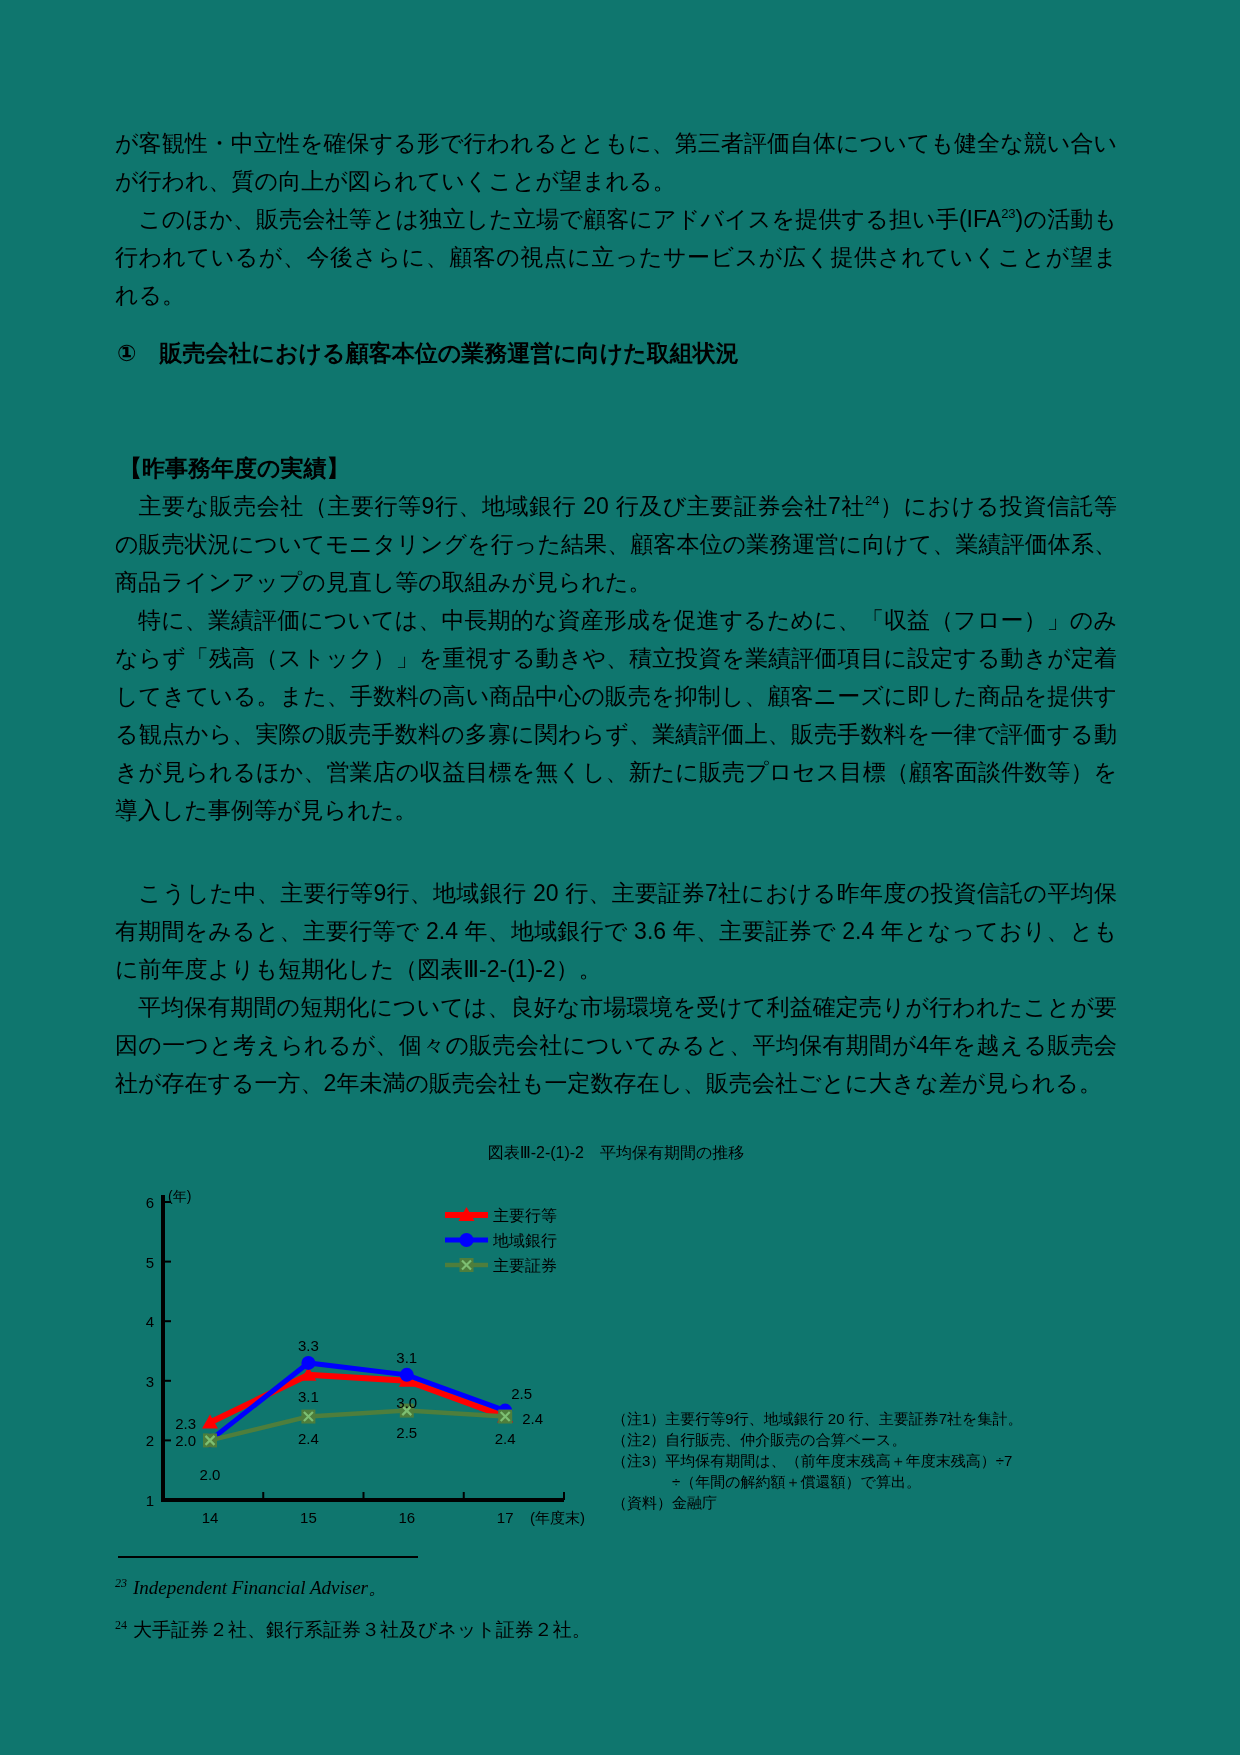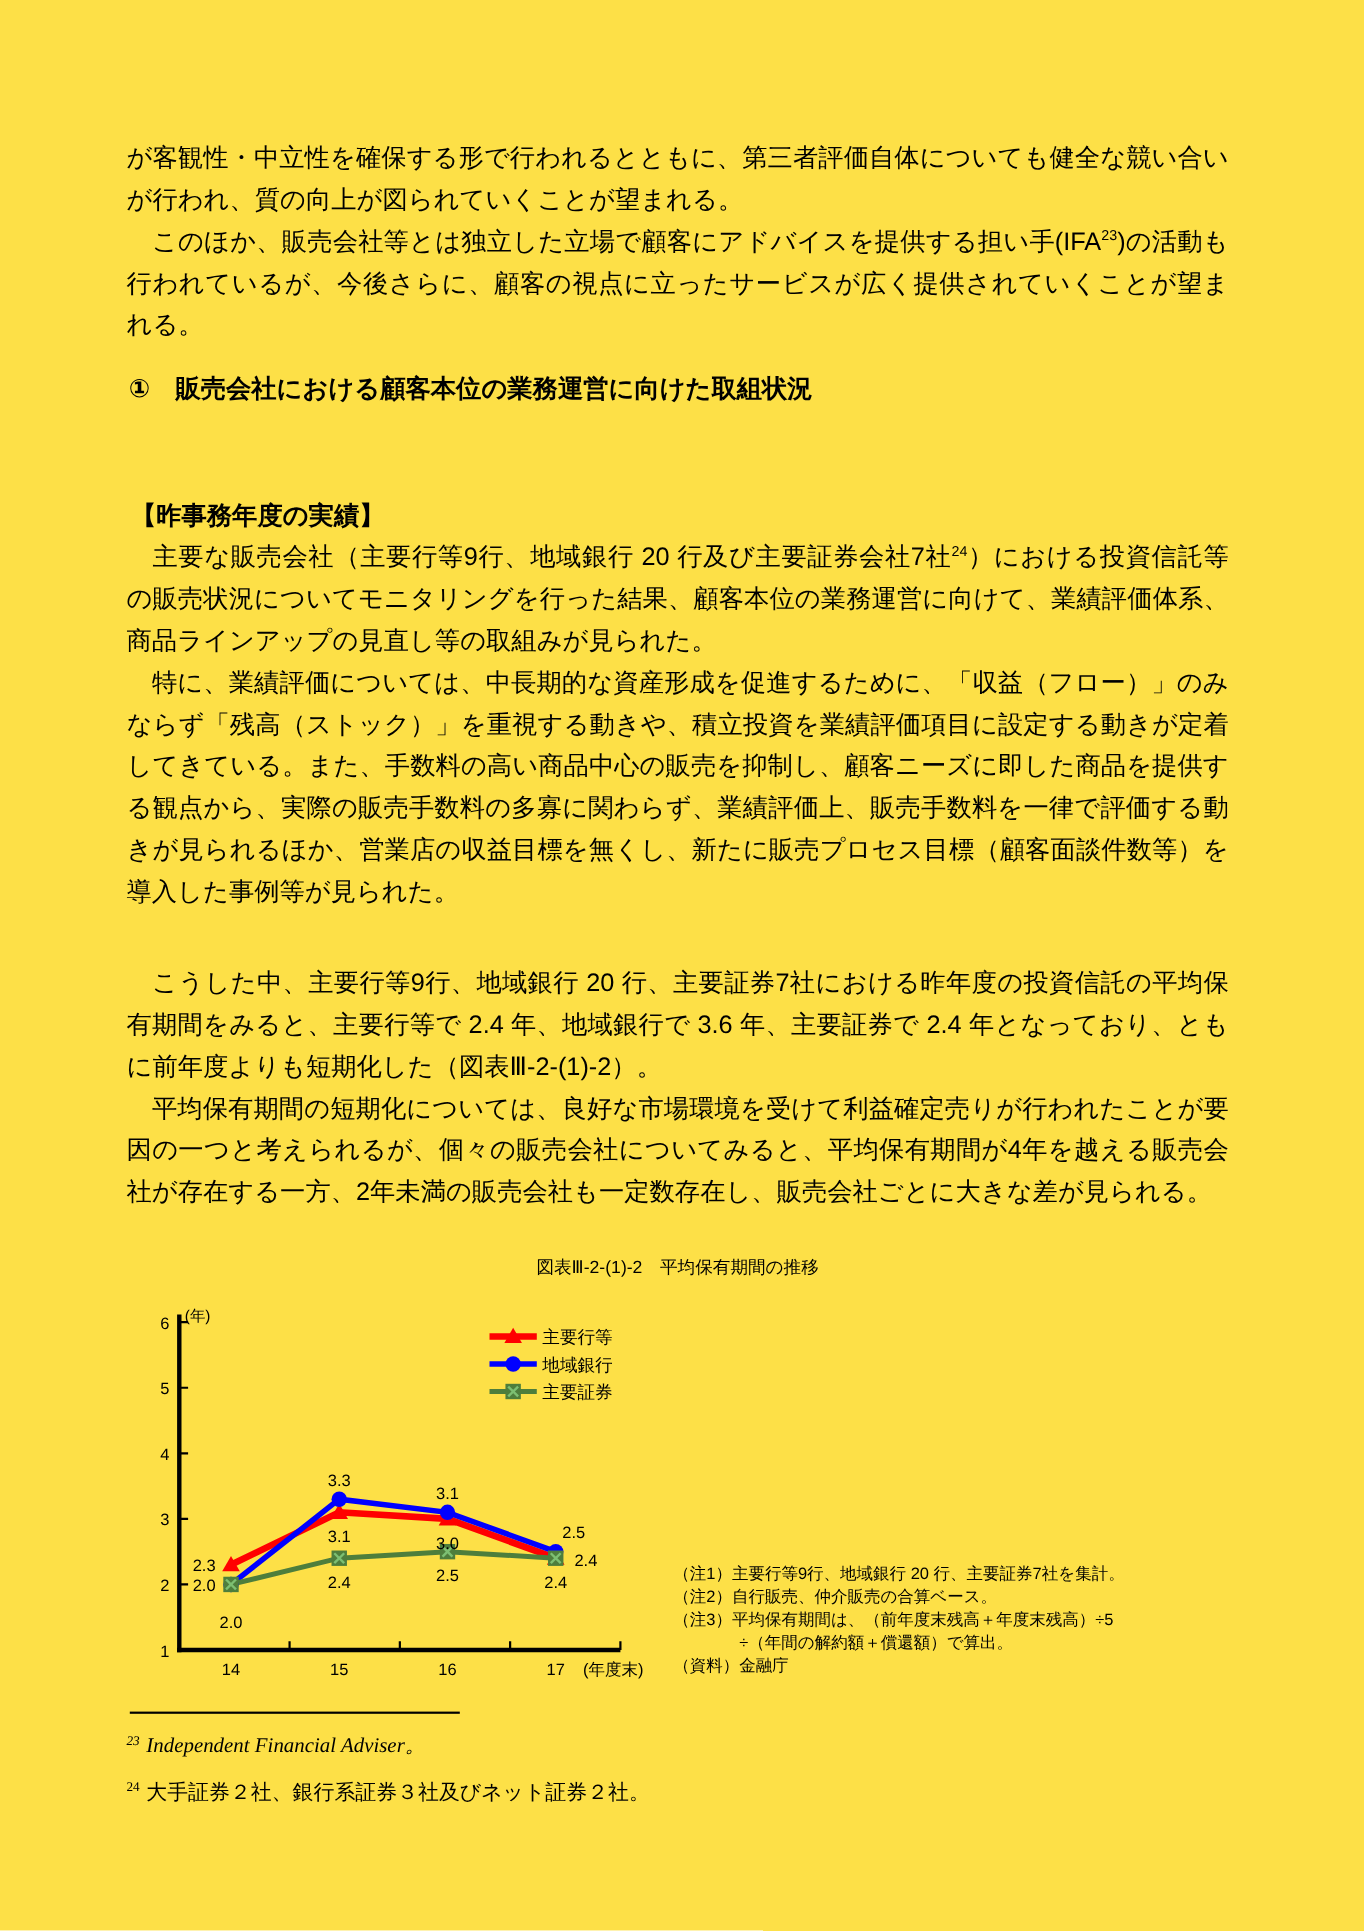--- a/index.html
+++ b/index.html
@@ -1,19 +1,19 @@
 <!DOCTYPE html>
 <html lang="ja"><head>
 <meta charset="utf-8">
 <style>
   html,body{margin:0;padding:0;background:#ffffff;}
   .page{
     position:relative;
     width:1240px;height:1755px;
-    background:#fde047;color:#000;
+    background:#0f766e;color:#000;
     font-family:"Liberation Sans","DejaVu Sans",sans-serif;
     overflow:hidden;
   }
   .body-block{
     position:absolute;left:115px;width:1002px;
     font-size:23px;line-height:38px;text-align:justify;
   }
   .body-block p{margin:0;}
   sup.fnref{font-size:13px;vertical-align:super;line-height:0;}
   .heading{
@@ -24,21 +24,21 @@
     position:absolute;left:119px;width:1000px;
     font-size:23px;font-weight:bold;line-height:32px;margin-top:40px;
   }
   .figure-title{
     position:absolute;left:115px;width:1002px;
     font-size:16px;line-height:24px;text-align:center;
   }
   .chart-wrap{position:absolute;left:110px;top:1185px;width:520px;height:350px;}
   .chart-notes{
     position:absolute;left:612px;top:1408px;width:520px;
-    font-size:15px;line-height:21px;white-space:pre;margin-top:12px;
+    font-size:15px;line-height:21px;white-space:pre;
   }
   .footnote-sep{
     position:absolute;left:118px;top:1556px;width:300px;height:0;
     border-top:2px solid #000;
   }
   .footnote{
     position:absolute;left:115px;width:900px;
     font-size:19px;line-height:28px;
     font-family:"Liberation Serif","DejaVu Serif",serif;
   }
@@ -149,21 +149,21 @@
         <circle cx="356.5" cy="55" r="7" fill="#0000ff"></circle>
         <text x="383" y="61" class="legend">地域銀行</text>
         <line x1="335" y1="80" x2="378" y2="80" stroke="#4e7e3c" stroke-width="4.5"></line>
         <rect x="349.5" y="73" width="14" height="14" fill="#4e7e3c"></rect>
         <line x1="352" y1="75.5" x2="361" y2="84.5" stroke="#7dbf72" stroke-width="2.2"></line>
         <line x1="352" y1="84.5" x2="361" y2="75.5" stroke="#7dbf72" stroke-width="2.2"></line>
         <text x="383" y="86" class="legend">主要証券</text>
       </svg>
   </div>
 
-  <div class="chart-notes" id="chart-notes"><div>（注1）主要行等9行、地域銀行 20 行、主要証券7社を集計。</div><div>（注2）自行販売、仲介販売の合算ベース。</div><div>（注3）平均保有期間は、（前年度末残高＋年度末残高）÷5</div><div>　　　　÷（年間の解約額＋償還額）で算出。</div><div>（資料）金融庁</div></div>
+  <div class="chart-notes" id="chart-notes"><div>（注1）主要行等9行、地域銀行 20 行、主要証券7社を集計。</div><div>（注2）自行販売、仲介販売の合算ベース。</div><div>（注3）平均保有期間は、（前年度末残高＋年度末残高）÷7</div><div>　　　　÷（年間の解約額＋償還額）で算出。</div><div>（資料）金融庁</div></div>
 
   <div class="footnote-sep"></div>
 
   <div class="footnote" style="top:1574px;font-style:italic;">
     <sup>23</sup><span>Independent Financial Adviser。</span>
   </div>
   <div class="footnote" style="top:1616px;">
     <sup>24</sup><span>大手証券２社、銀行系証券３社及びネット証券２社。</span>
   </div>
 

